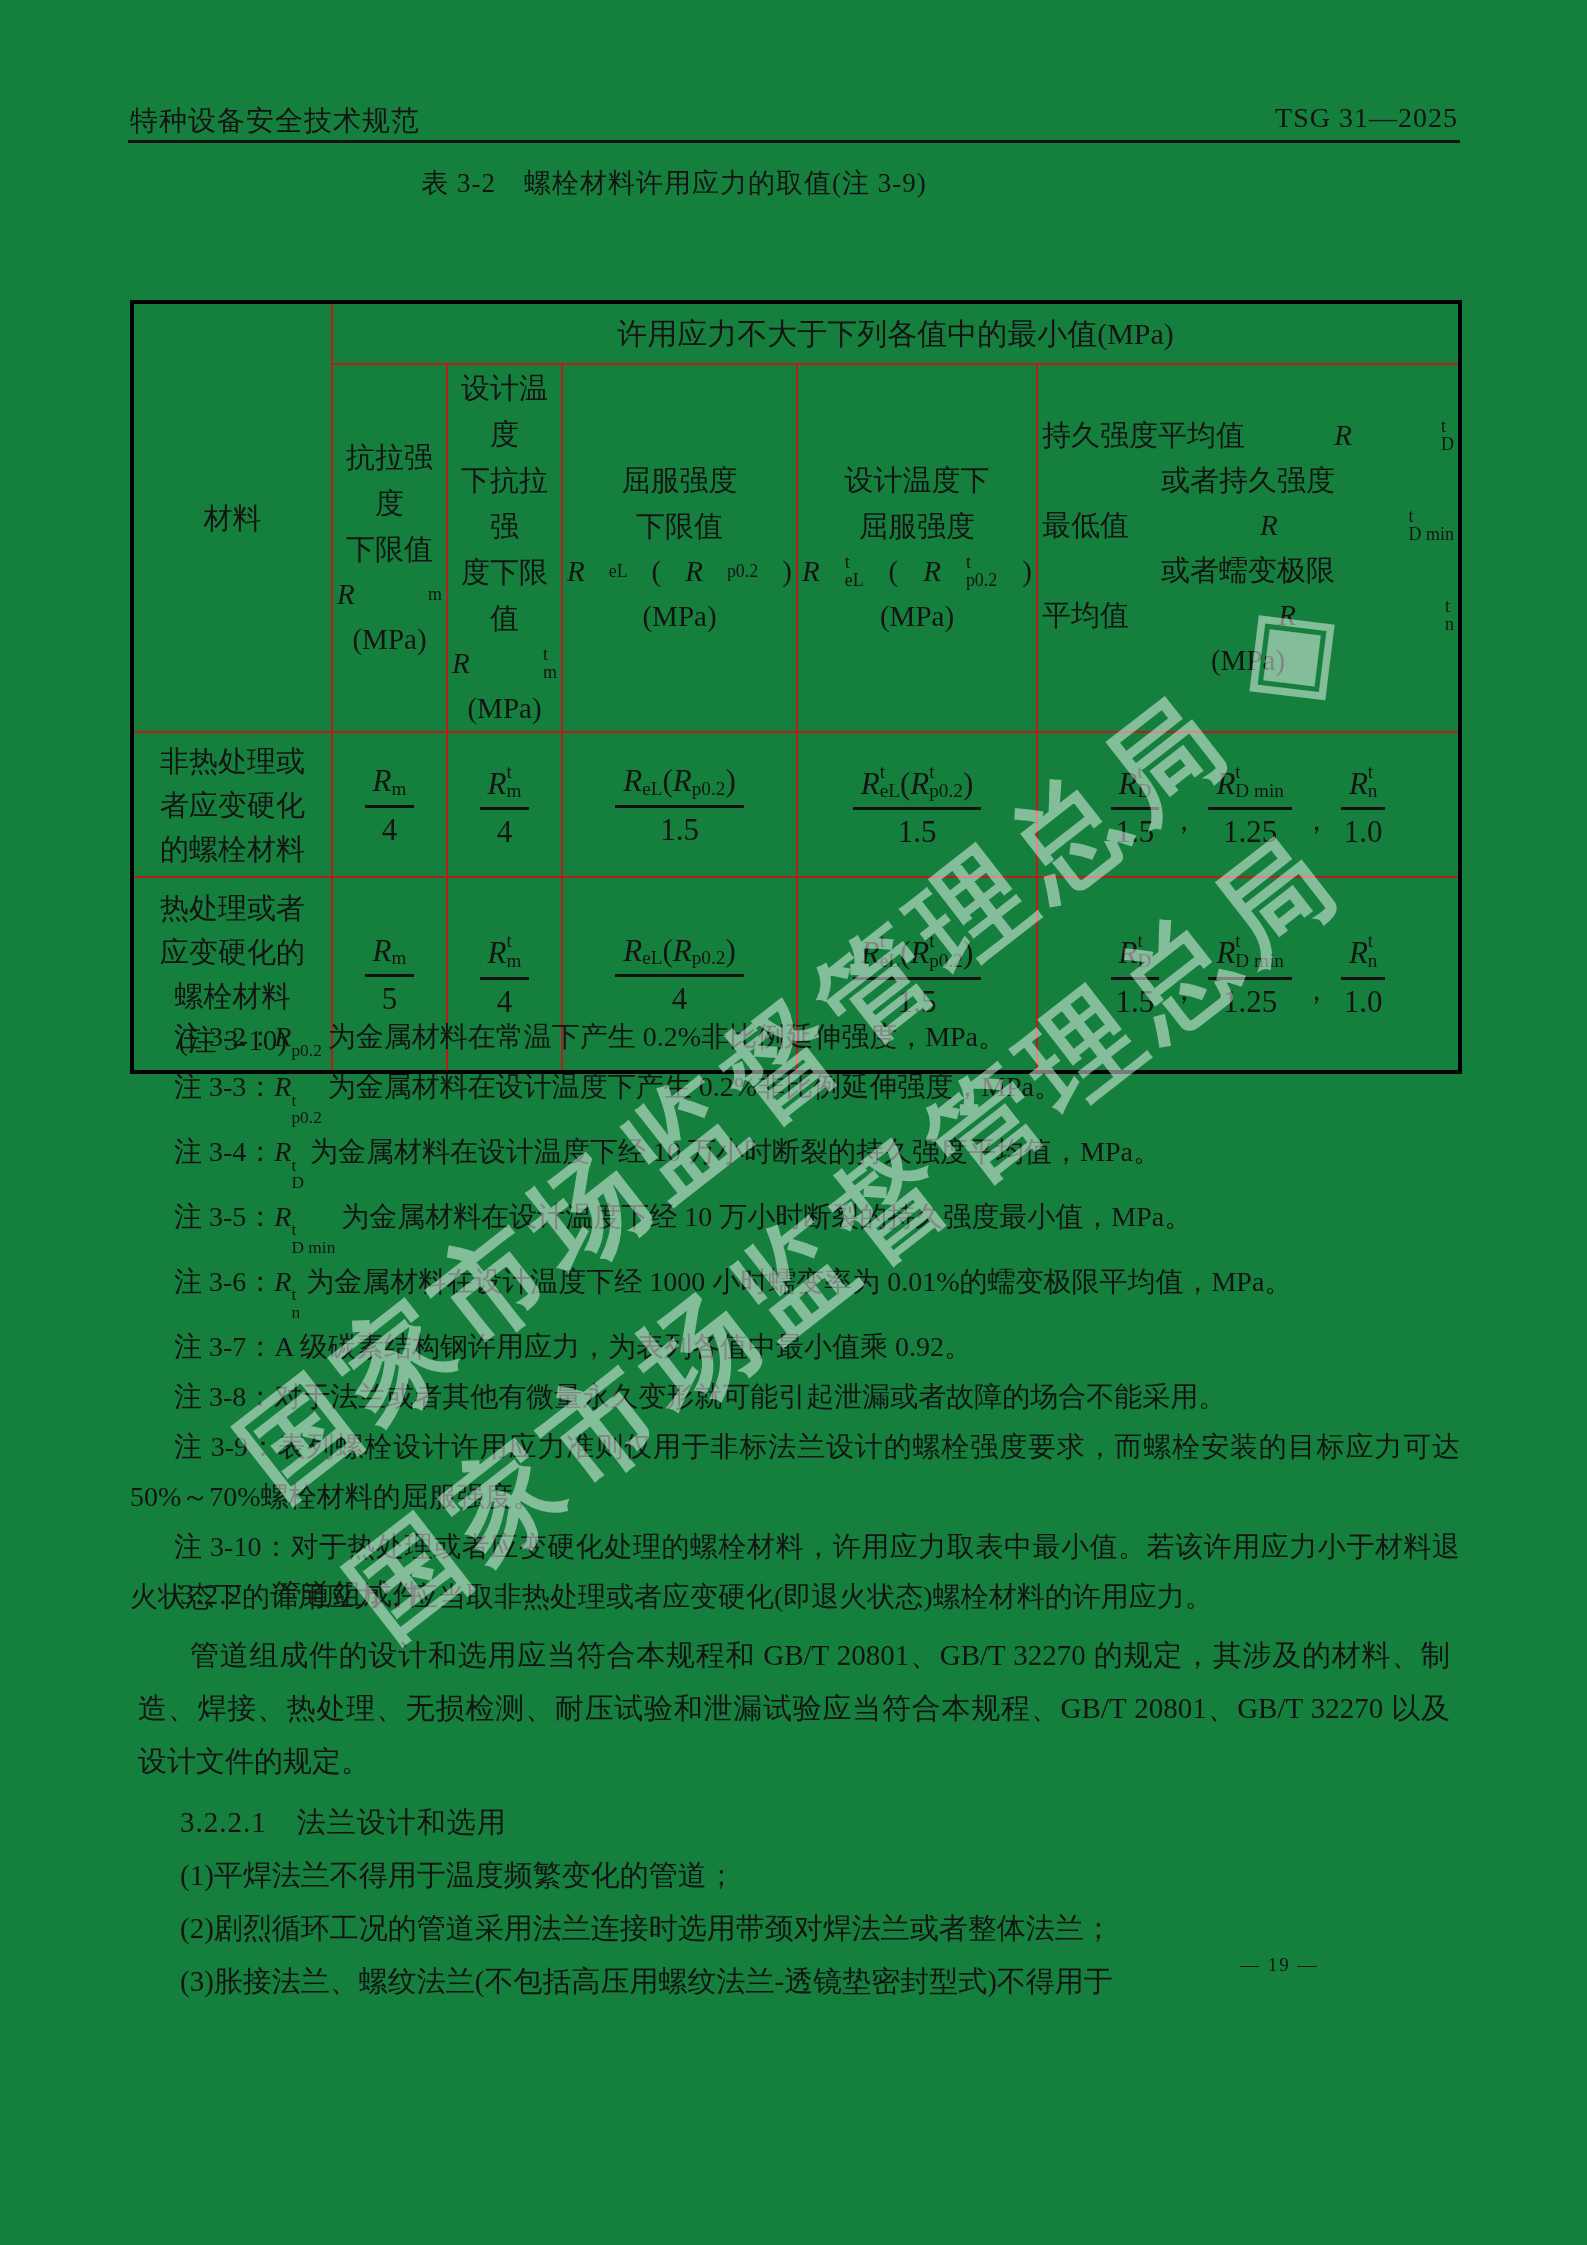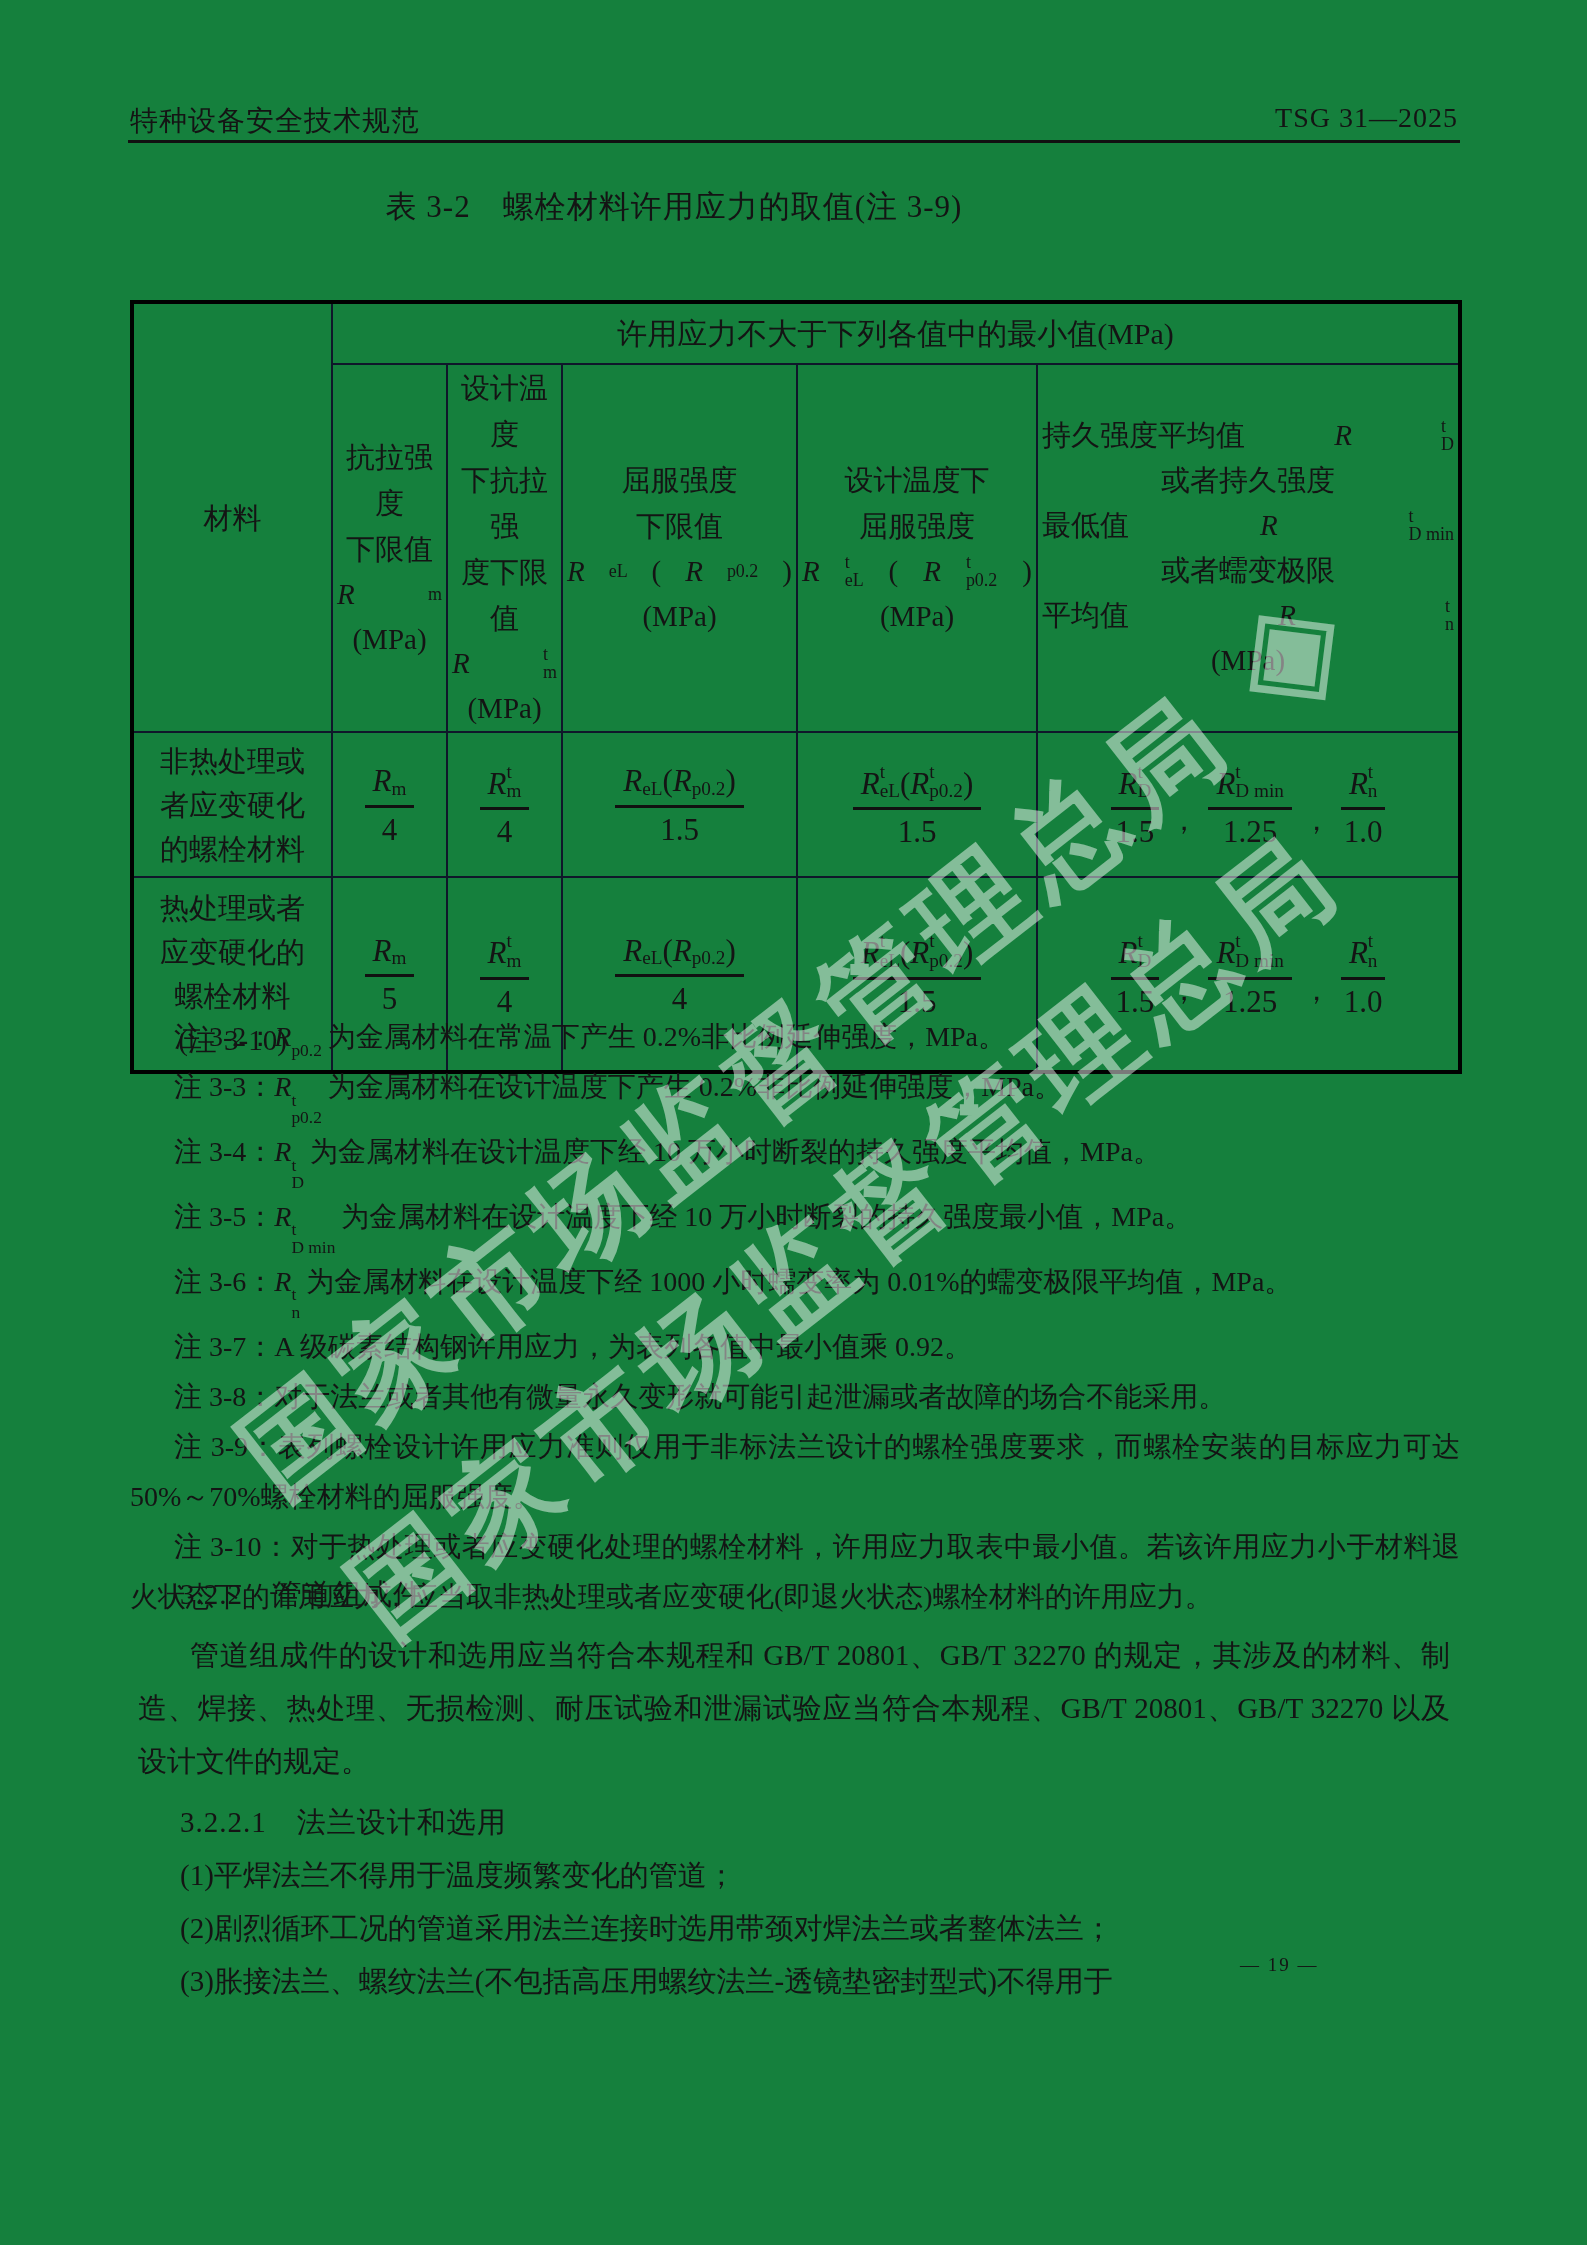--- a/index.html
+++ b/index.html
@@ -3,26 +3,26 @@
 <meta charset="utf-8">
 <style>
   html,body{margin:0;padding:0;background:#9db3a8;}
   .page{position:relative;width:1587px;height:2245px;background:#15803d;
         font-family:"Liberation Serif",serif;color:#141414;overflow:hidden;margin:0 auto;}
   
   .hdr{position:absolute;top:102px;left:130px;width:1328px;display:flex;
        justify-content:space-between;font-size:28px;letter-spacing:1px;}
   .hdr-rule{position:absolute;top:140px;left:128px;width:1332px;height:3px;background:#111;}
   
-  .tbl-title{position:absolute;top:186px;left:130px;width:1328px;text-align:center;
-             font-size:31px;transform:translateX(-120px);letter-spacing:1px;}
+  .tbl-title{position:absolute;top:165px;left:130px;width:1328px;text-align:center;
+             font-size:27px;transform:translateX(-120px);letter-spacing:1px;}
   
   table.main{position:absolute;top:300px;left:130px;width:1328px;border-collapse:collapse;
              table-layout:fixed;border:4px solid #000;font-size:29px;}
-  table.main th,table.main td{border:2px solid #0f172a;text-align:center;vertical-align:middle;
+  table.main th,table.main td{border:2px solid #b91c1c;text-align:center;vertical-align:middle;
              font-weight:normal;padding:0 4px;line-height:46px;}
   .hline{display:flex;justify-content:space-between;align-items:center;gap:5px;line-height:44px;}
   
   .rs{font-style:italic;font-family:"Liberation Serif",serif;}
   .ss{display:inline-flex;flex-direction:column;align-items:flex-start;font-size:0.62em;
       line-height:1.02;vertical-align:-0.55em;font-style:normal;white-space:nowrap;}
   .ss .sp:empty,.ss .sb:empty{display:none;}
   .fr{display:inline-flex;flex-direction:column;align-items:center;vertical-align:middle;font-size:31px;}
   .fr .nm{display:flex;align-items:flex-end;justify-content:center;border-bottom:3px solid #111;
           padding:2px 8px 6px;line-height:1.1;}

